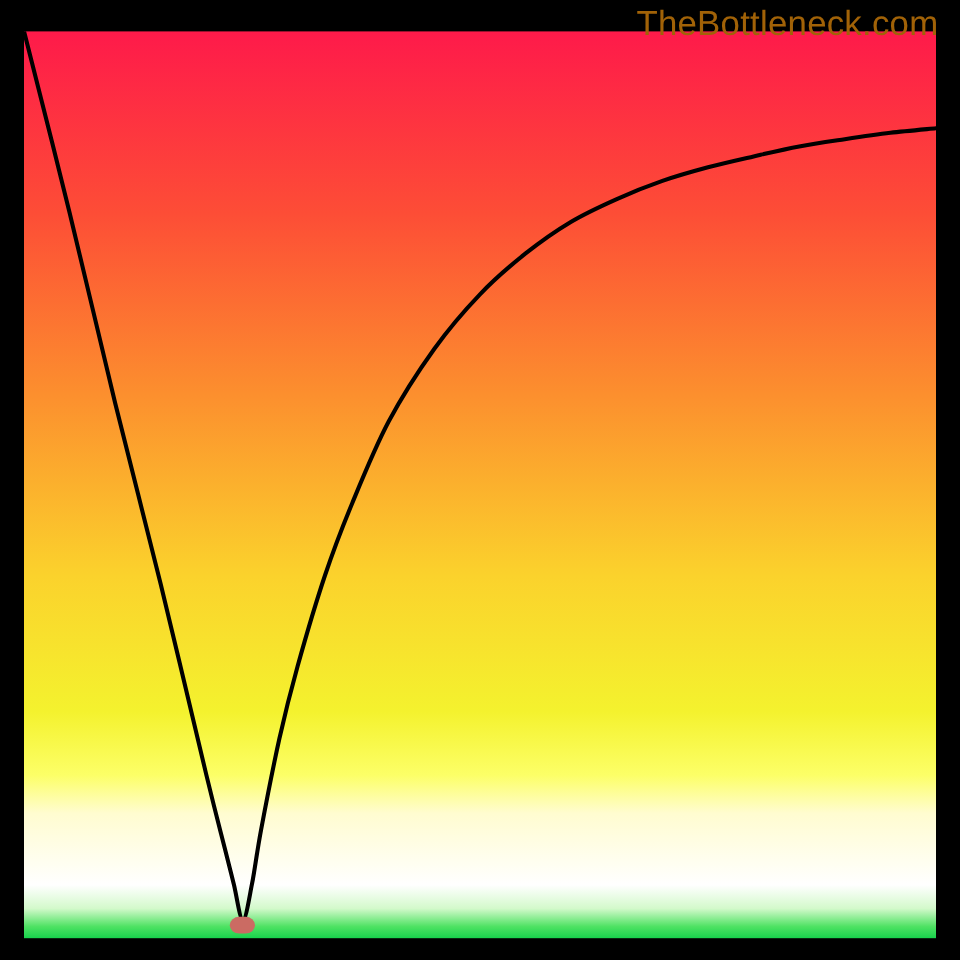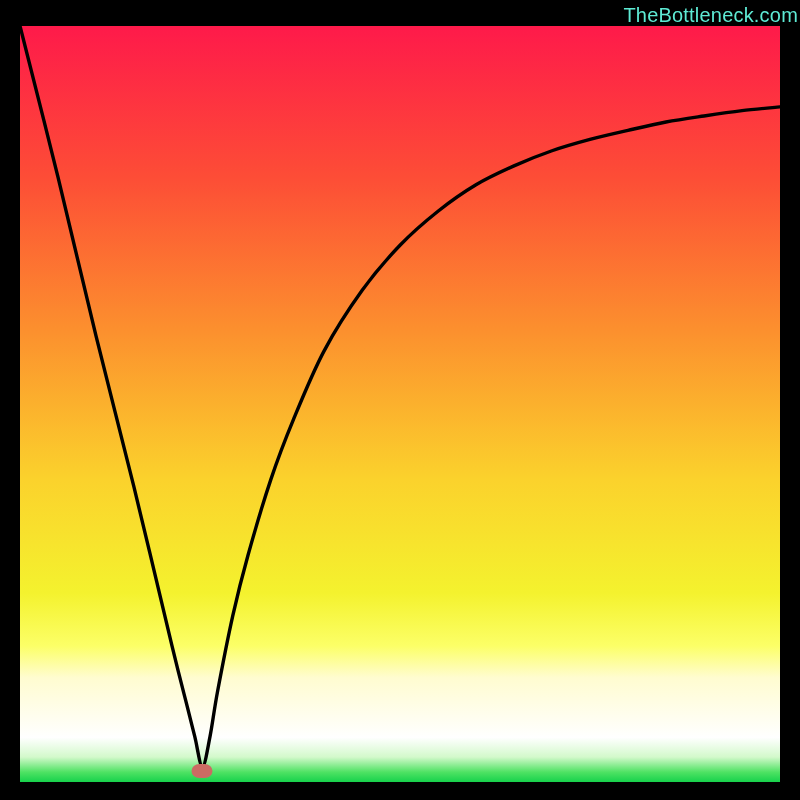--- a/index.html
+++ b/index.html
@@ -12,24 +12,24 @@
   }
   .frame {
     position: relative;
     width: 800px;
     height: 800px;
     background: #000;
   }
   .watermark {
     position: absolute;
     top: 4px;
-    right: 2px;
-    color: #5eead4;
+    right: 18px;
+    color: #a16207;
     font-family: Arial, Helvetica, sans-serif;
-    font-size: 20px;
+    font-size: 29px;
     font-weight: 500;
     letter-spacing: 0.2px;
     z-index: 50;
   }
   .plot-outer {
     position: absolute;
     left: 20px;
     top: 26px;
     width: 760px;
     height: 756px;

